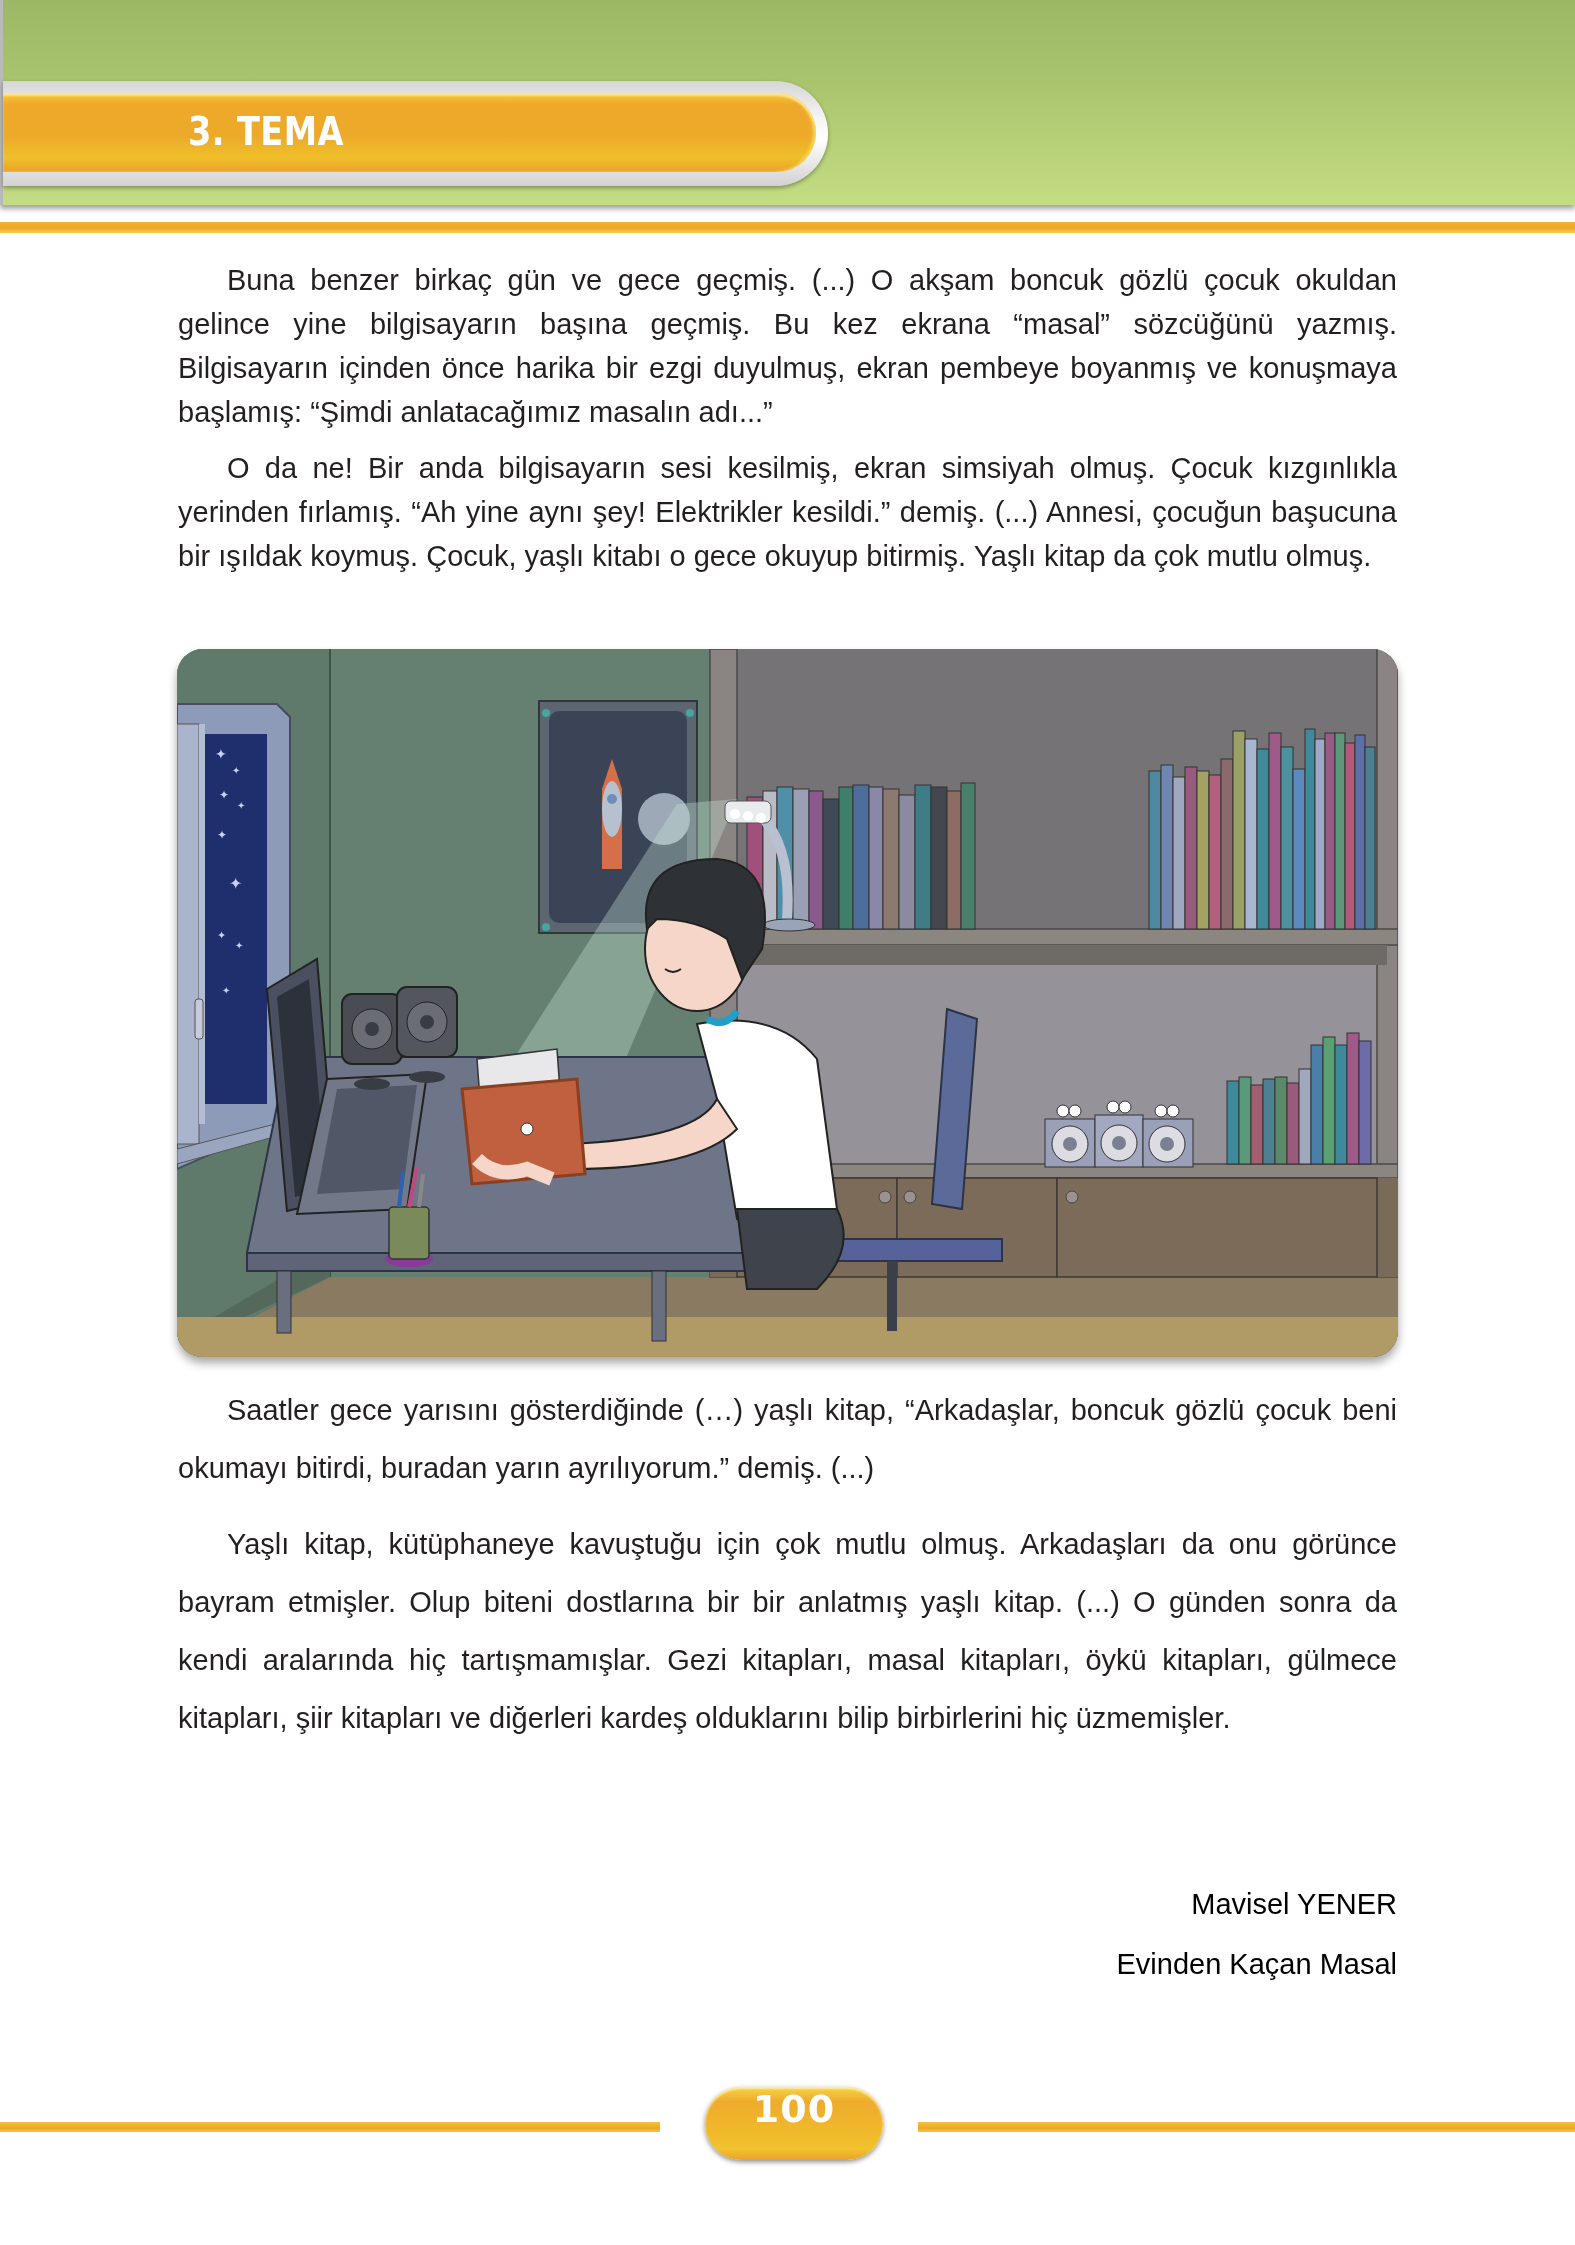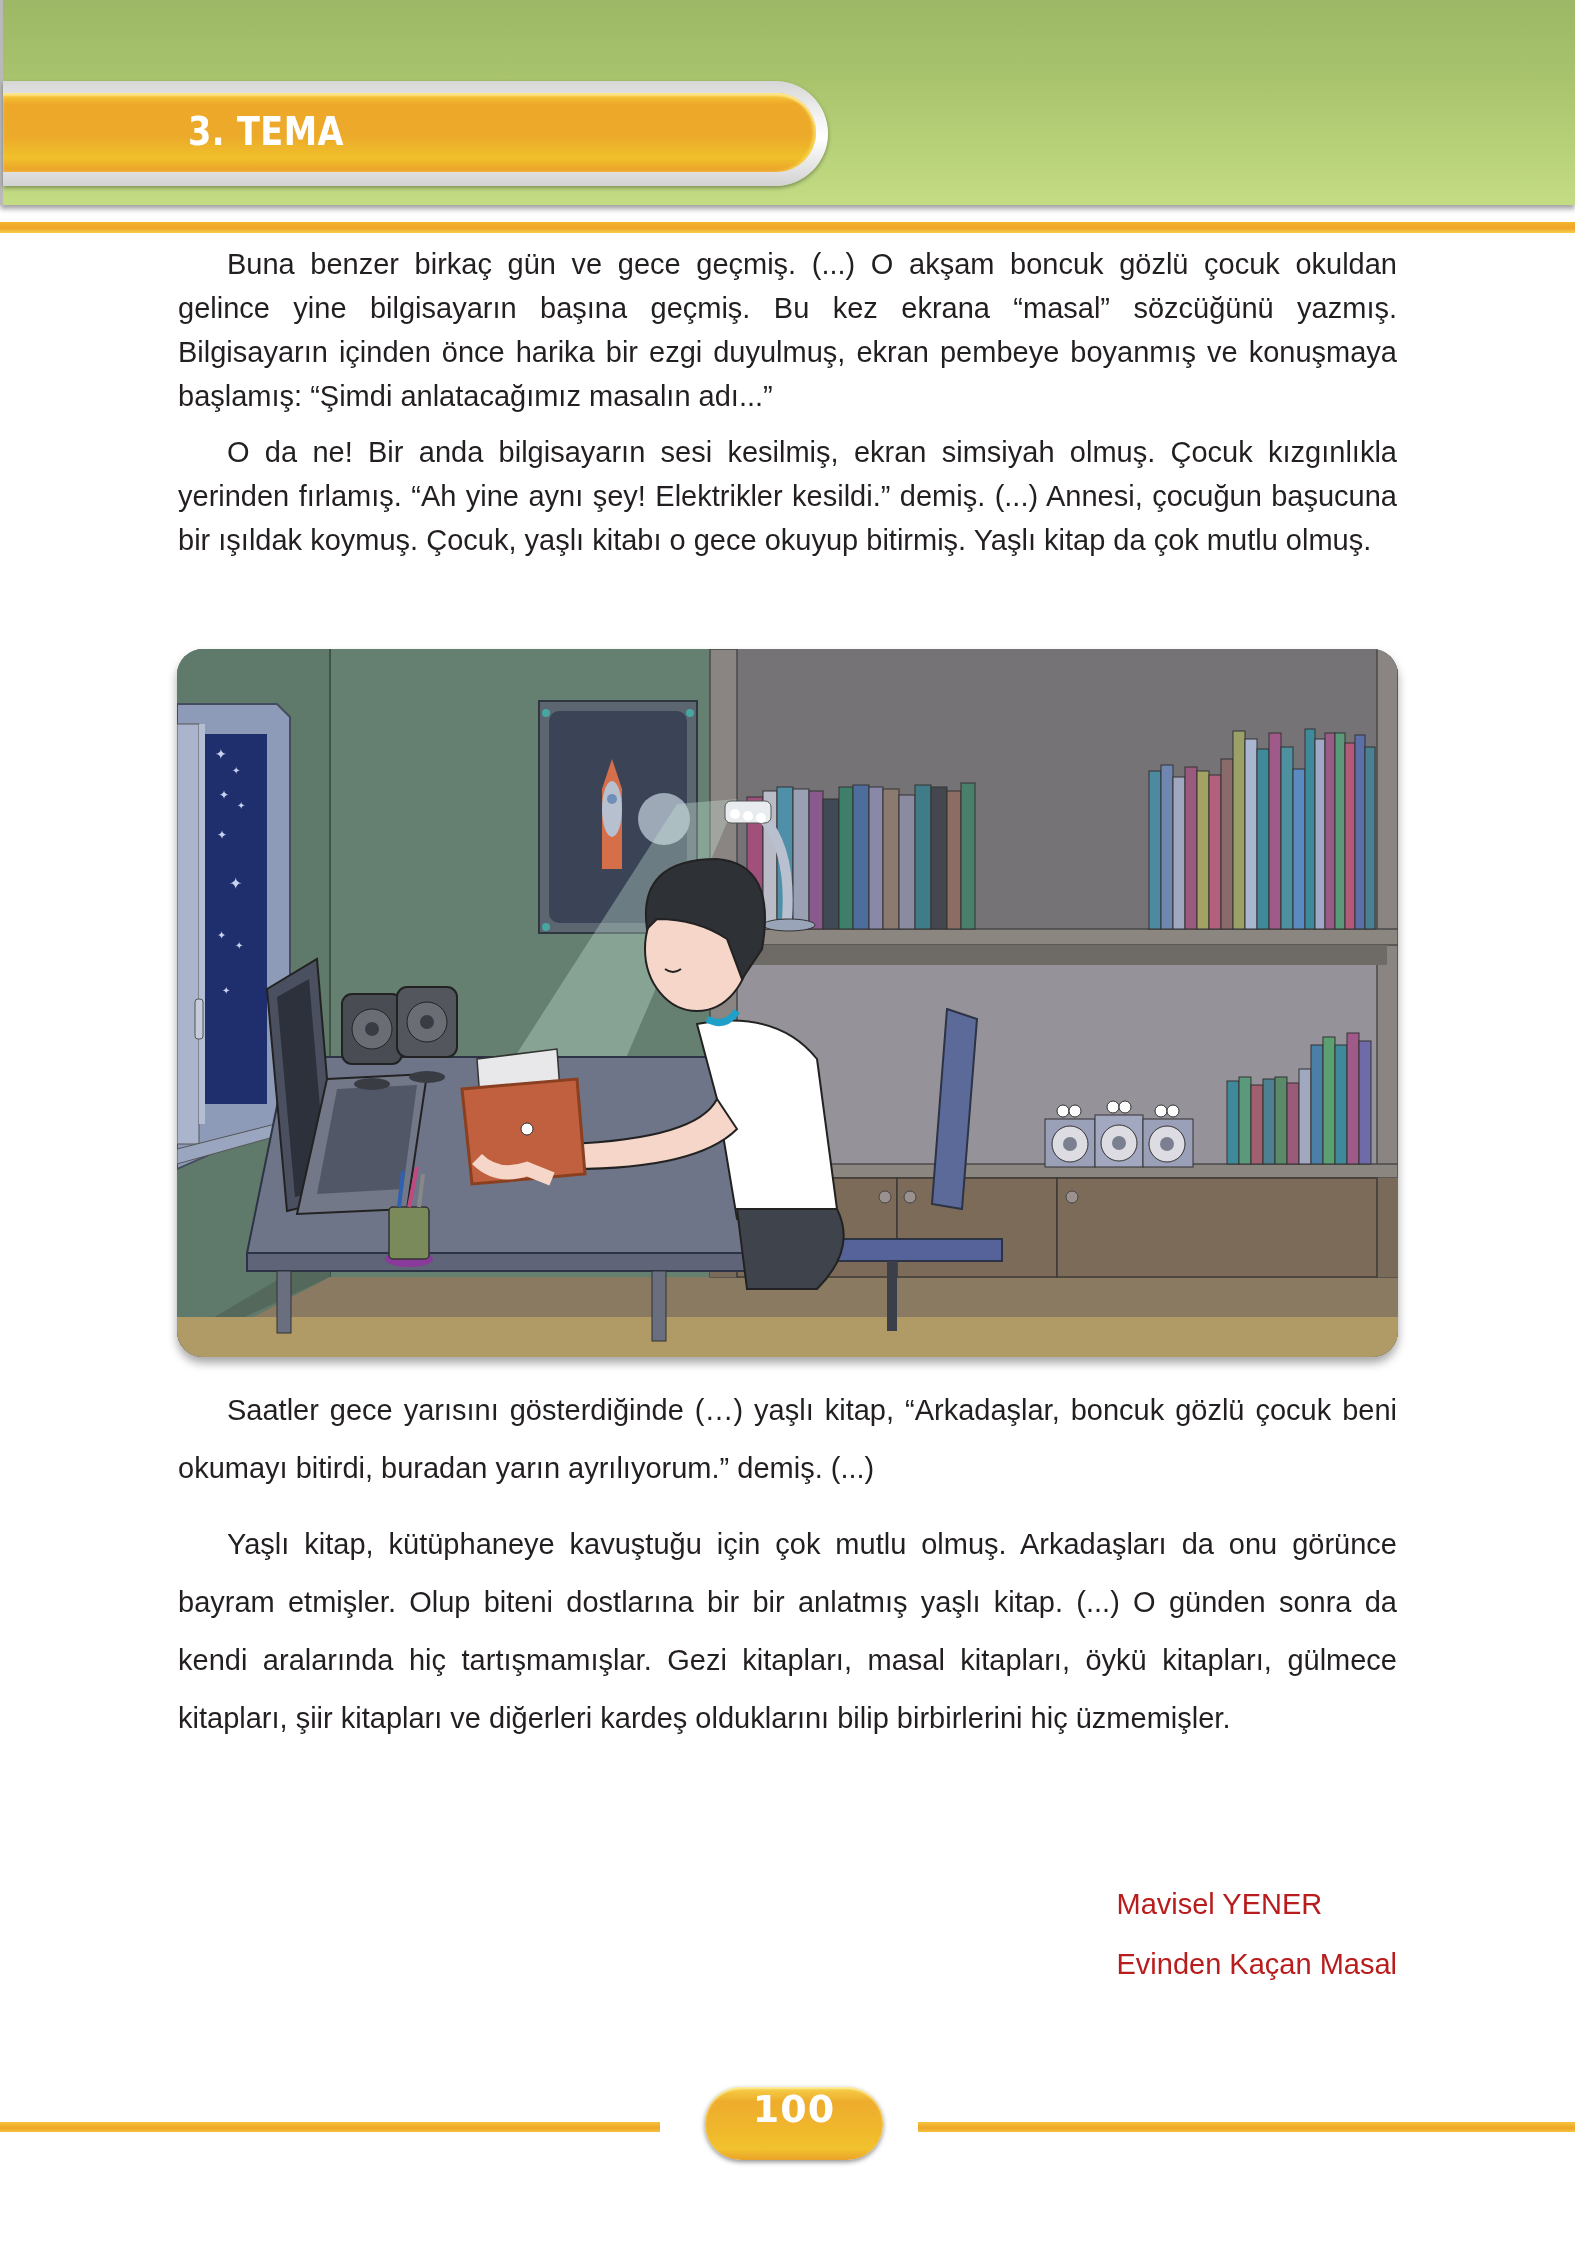--- a/index.html
+++ b/index.html
@@ -37,27 +37,27 @@
   }
 
   
   .text-block {
     position: absolute; left: 178px; width: 1219px;
     font-size: 29px; line-height: 44px; color: #231f20;
     text-align: justify; hyphens: manual;
   }
   .text-block p { text-indent: 49px; margin-bottom: 12px; }
   .text-block p:last-child { margin-bottom: 12px; }
-  #block-top { top: 242px; }
+  #block-top { top: 258px; }
   #block-bottom { top: 1381px; line-height: 58px; }
   #block-bottom p { margin-bottom: 18px; }
 
   .attribution {
-    position: absolute; right: 178px; top: 1874px; 
-    font-size: 29px; line-height: 60px; color: #b91c1c;
+    position: absolute; right: 178px; top: 1874px; text-align: right;
+    font-size: 29px; line-height: 60px; color: #000000;
   }
 
   
   .illustration {
     position: absolute; left: 177px; top: 649px; width: 1221px; height: 708px;
     border-radius: 26px; overflow: hidden;
     box-shadow: 0 6px 10px rgba(0,0,0,0.35);
     background: #658070;
   }
   .illustration svg { display: block; }

